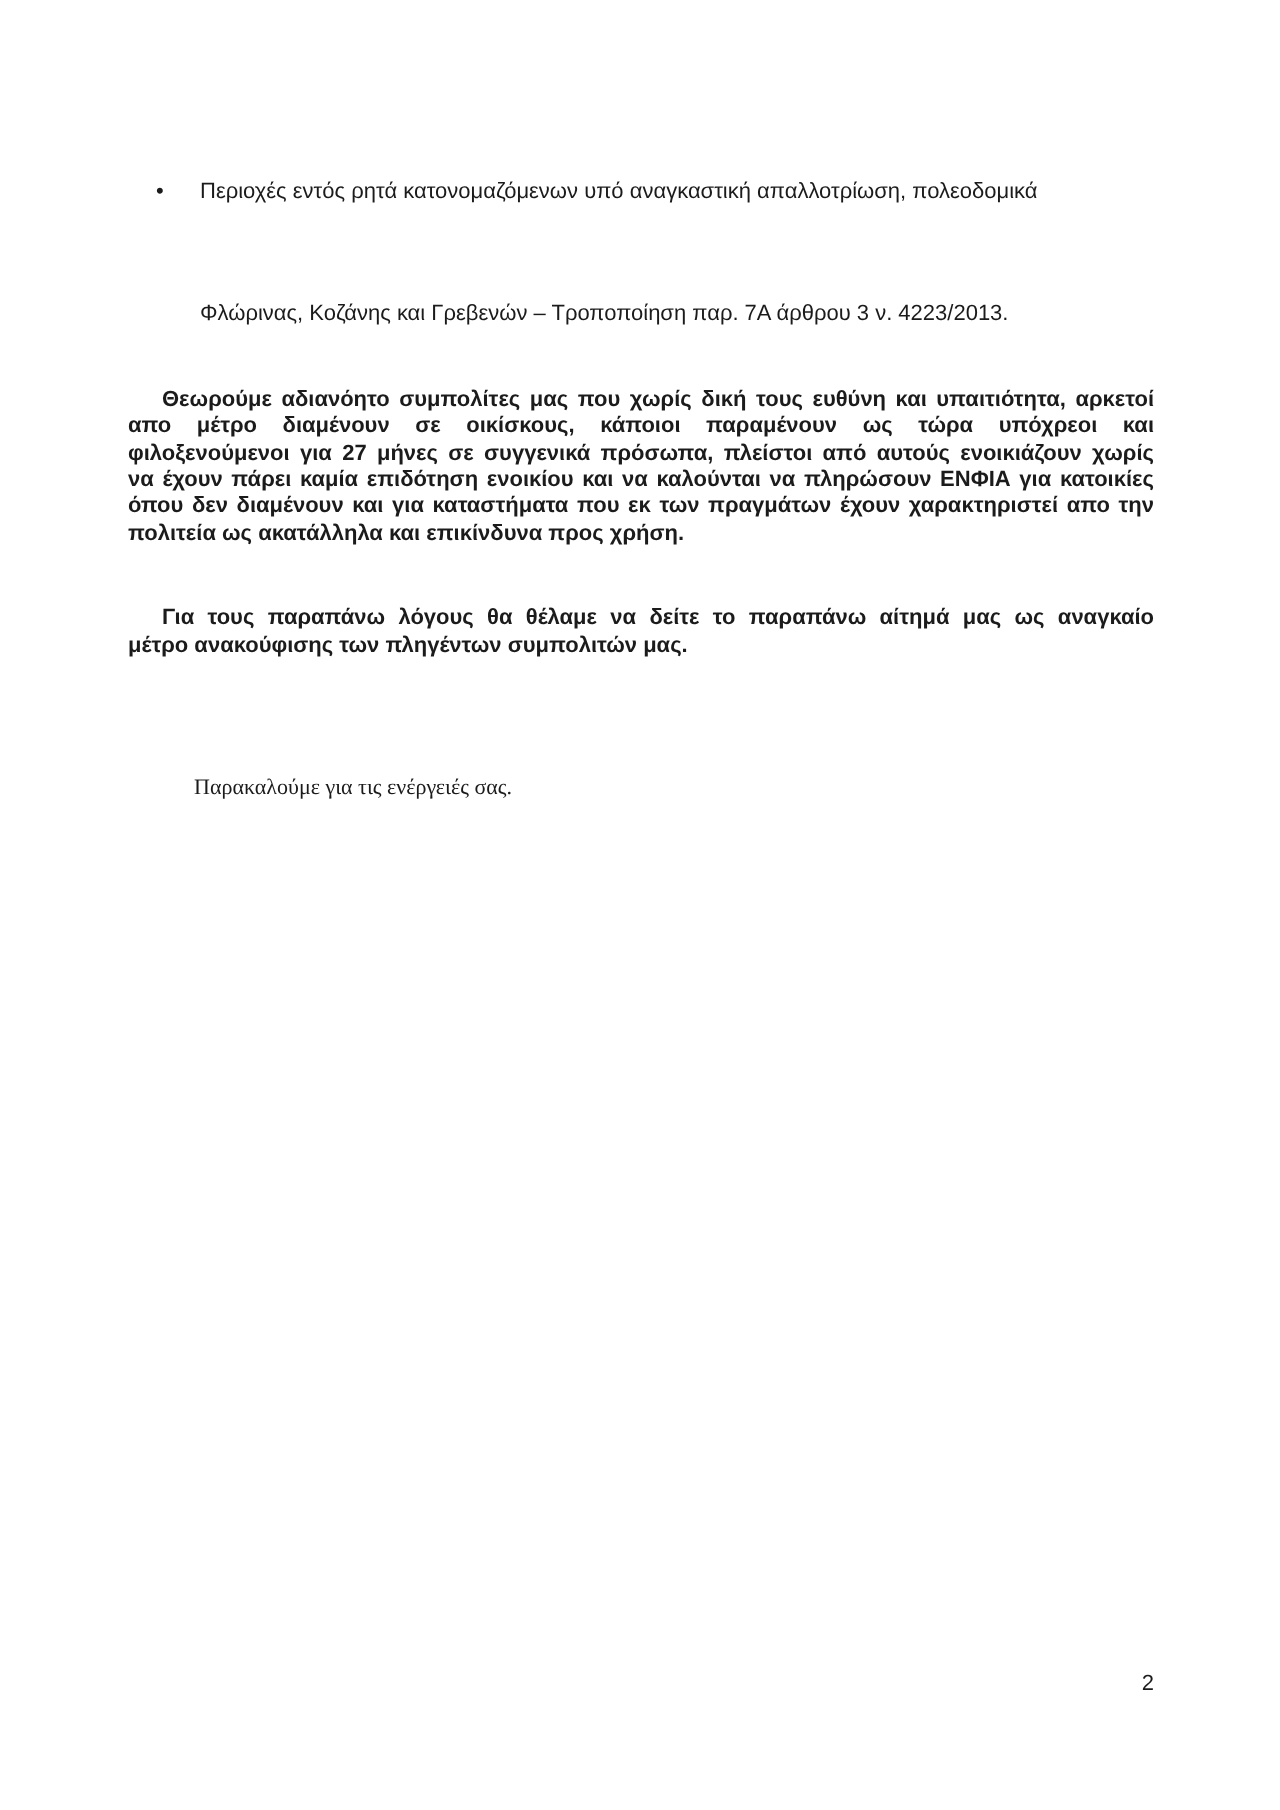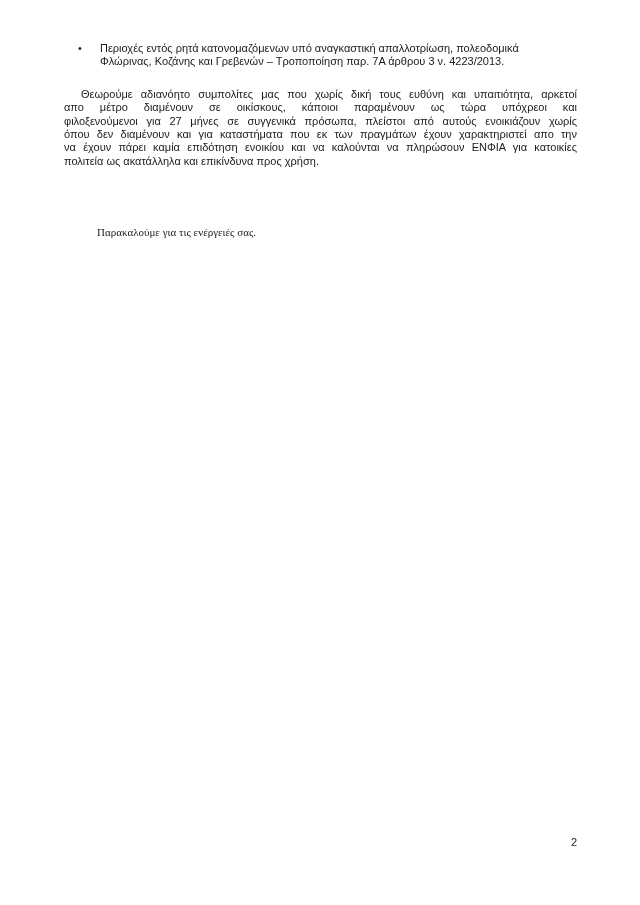--- a/index.html
+++ b/index.html
@@ -30,23 +30,24 @@
     padding-left: 36px;
   }
   .bullet-marker {
     position: absolute;
     left: 14px;
     top: 0;
   }
   .bline {
     text-align: left;
     white-space: nowrap;
+    margin-top: 48px;
   }
   
-  .paragraph { margin-top: 19px; }
+  .paragraph { margin-top: 29px; font-weight: bold; }
   .jline {
     text-align: justify;
     text-align-last: justify;
   }
   .jline.last {
     text-align: right;
     text-align-last: left;
   }
   .indent { text-indent: 17px; }
   .closing {
@@ -74,24 +75,28 @@
       <div>
         <div class="bline">Περιοχές εντός ρητά κατονομαζόμενων υπό αναγκαστική απαλλοτρίωση, πολεοδομικά</div>
         <div class="bline">Φλώρινας, Κοζάνης και Γρεβενών – Τροποποίηση παρ. 7Α άρθρου 3 ν. 4223/2013.</div>
       </div>
     </div>
 
     <div class="paragraph">
       <div class="jline indent">Θεωρούμε αδιανόητο συμπολίτες μας που χωρίς δική τους ευθύνη και υπαιτιότητα, αρκετοί</div>
       <div class="jline">απο μέτρο διαμένουν σε οικίσκους, κάποιοι παραμένουν ως τώρα υπόχρεοι και</div>
       <div class="jline">φιλοξενούμενοι για 27 μήνες σε συγγενικά πρόσωπα, πλείστοι από αυτούς ενοικιάζουν χωρίς</div>
+      <div class="jline">να έχουν πάρει καμία επιδότηση ενοικίου και να καλούνται να πληρώσουν ΕΝΦΙΑ για κατοικίες</div>
       <div class="jline">όπου δεν διαμένουν και για καταστήματα που εκ των πραγμάτων έχουν χαρακτηριστεί απο την</div>
-      <div class="jline">να έχουν πάρει καμία επιδότηση ενοικίου και να καλούνται να πληρώσουν ΕΝΦΙΑ για κατοικίες</div>
       <div class="jline last">πολιτεία ως ακατάλληλα και επικίνδυνα προς χρήση.</div>
     </div>
 
+    <div class="paragraph">
+      <div class="jline indent">Για τους παραπάνω λόγους θα θέλαμε να δείτε το παραπάνω αίτημά μας ως αναγκαίο</div>
+      <div class="jline last">μέτρο ανακούφισης των πληγέντων συμπολιτών μας.</div>
+    </div>
 
     <div class="closing">Παρακαλούμε για τις ενέργειές σας.</div>
 
   </div>
 
   <div class="page-number">2</div>
 </div>
 
 </body></html>

